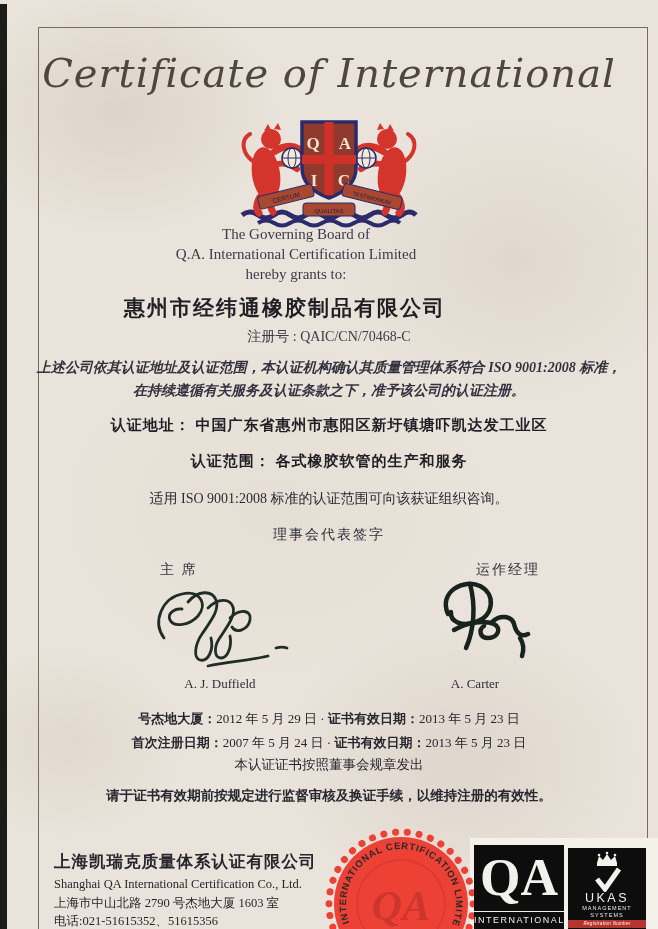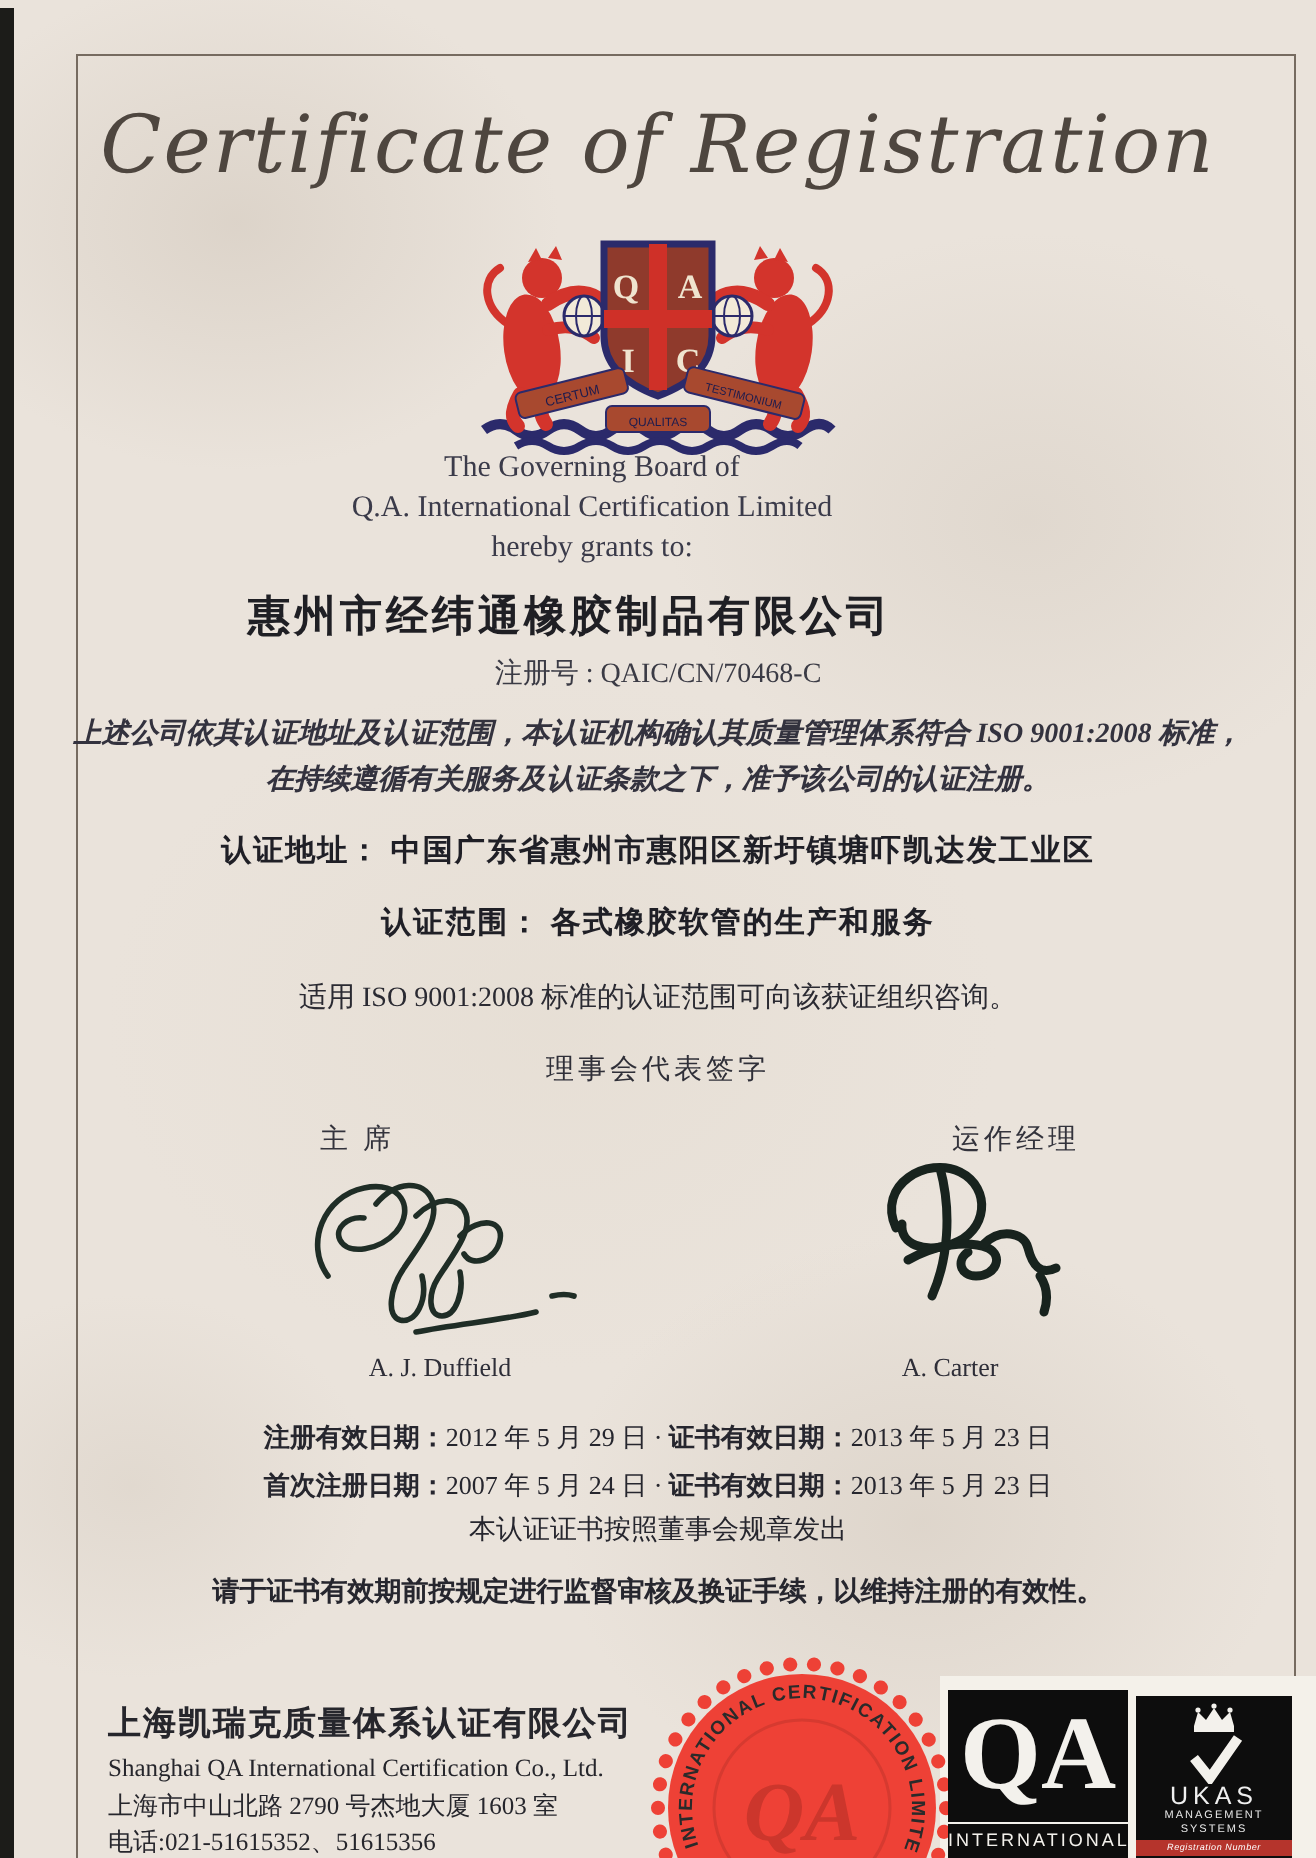--- a/index.html
+++ b/index.html
@@ -53,21 +53,21 @@
     font-size:4.5px;font-style:italic;text-align:center;line-height:8px;letter-spacing:.3px;}
 </style>
 </head>
 <body>
 
 <div id="stage">
 
   <div class="abs scan-edge"></div>
   <div class="abs cert-border"></div>
 
-  <div class="abs title">Certificate of Registration</div>
+  <div class="abs title">Certificate of International</div>
 
   <svg class="abs" style="left:224px;top:112px;" width="210" height="118" viewBox="0 0 210 118">
 
     <path d="M18,103 Q26,97 34,103 T50,103 T66,103 T82,103 T98,103 T114,103 T130,103 T146,103 T162,103 T178,103 T192,103" fill="none" stroke="#2b2a6b" stroke-width="5"></path>
     <path d="M34,111 Q42,106 50,111 T66,111 T82,111 T98,111 T114,111 T130,111 T146,111 T162,111 T176,111" fill="none" stroke="#2b2a6b" stroke-width="4"></path>
 
     <g>
       <path d="M30,50 C18,42 16,28 26,22" fill="none" stroke="#d3342c" stroke-width="4" stroke-linecap="round"></path>
       <ellipse cx="42" cy="62" rx="14" ry="27" transform="rotate(-8 42 62)" fill="#d3342c"></ellipse>
       <circle cx="47" cy="27" r="10" fill="#d3342c"></circle>
@@ -174,21 +174,21 @@
       <path d="M34,58 C48,50 64,48 74,52 C82,56 78,66 68,66 C60,66 58,58 64,54"></path>
       <path d="M72,50 C80,42 92,44 94,52 C96,60 100,66 108,62"></path>
       <path d="M100,66 C104,72 104,78 102,84"></path>
     </g>
   </svg>
 
   <div class="abs sig-name" style="left:140px;width:160px;">A. J. Duffield</div>
   <div class="abs sig-name" style="left:420px;width:110px;">A. Carter</div>
 
   <div class="abs dates-block" style="top:710px;">
-    <b>注册有效日期：</b><span>2012 年 5 月 29 日</span>
+    <b>号杰地大厦：</b><span>2012 年 5 月 29 日</span>
     <span>·</span>
     <b>证书有效日期：</b><span>2013 年 5 月 23 日</span>
   </div>
   <div class="abs dates-block" style="top:734px;">
     <b>首次注册日期：</b><span>2007 年 5 月 24 日</span>
     <span>·</span>
     <b>证书有效日期：</b><span>2013 年 5 月 23 日</span>
   </div>
   <div class="abs dates-block" style="top:756px;font-size:13.5px;">本认证证书按照董事会规章发出</div>
 

